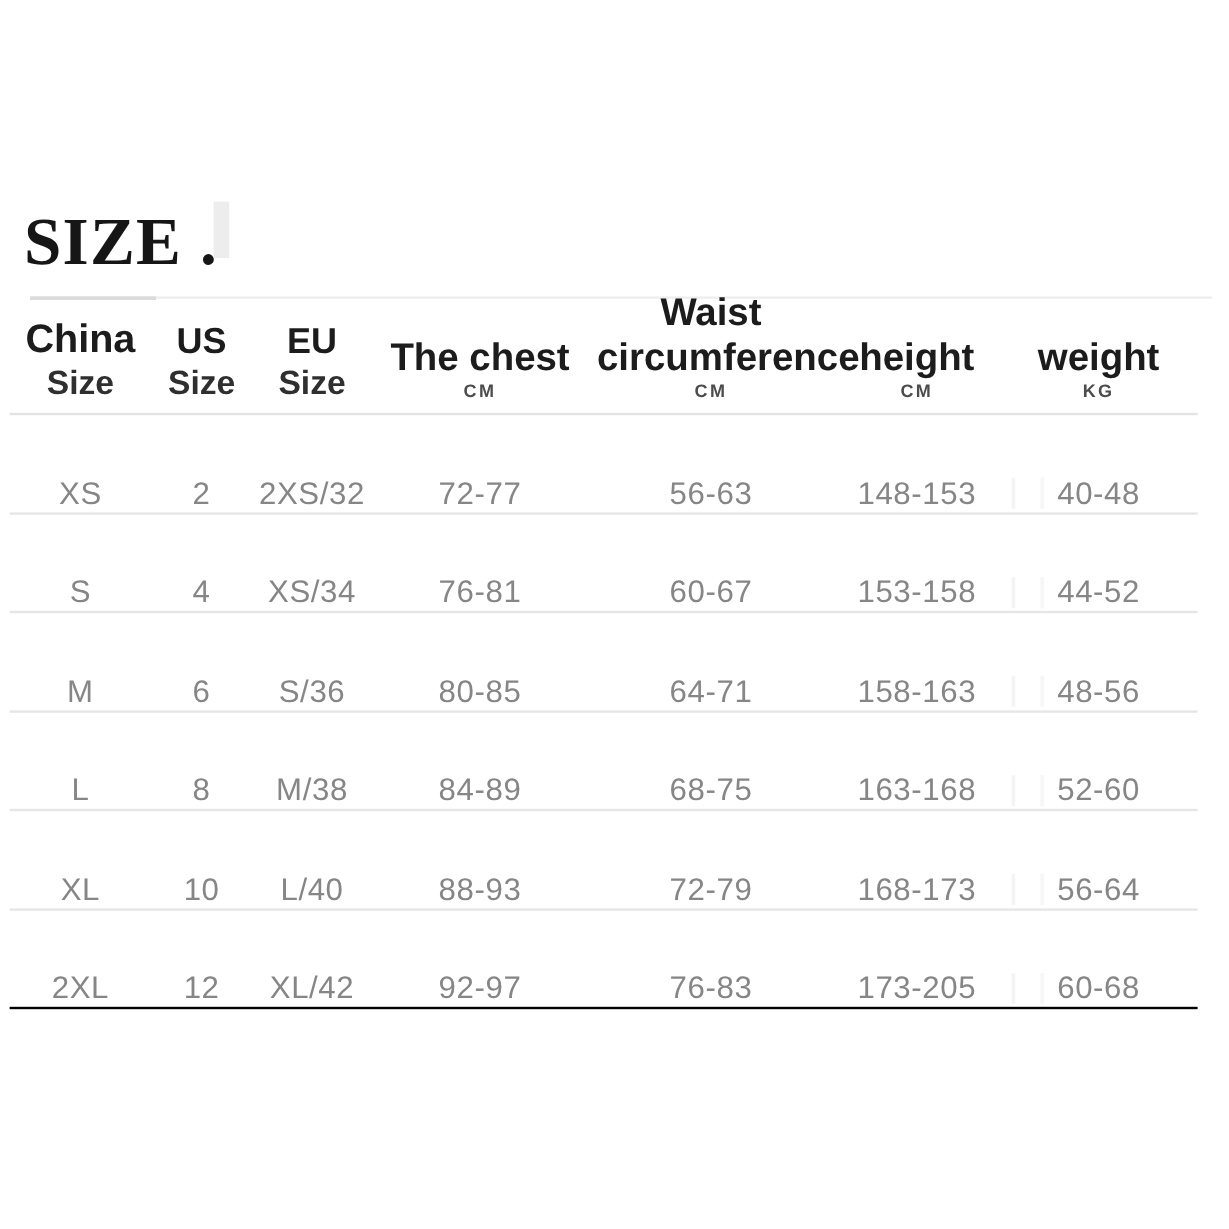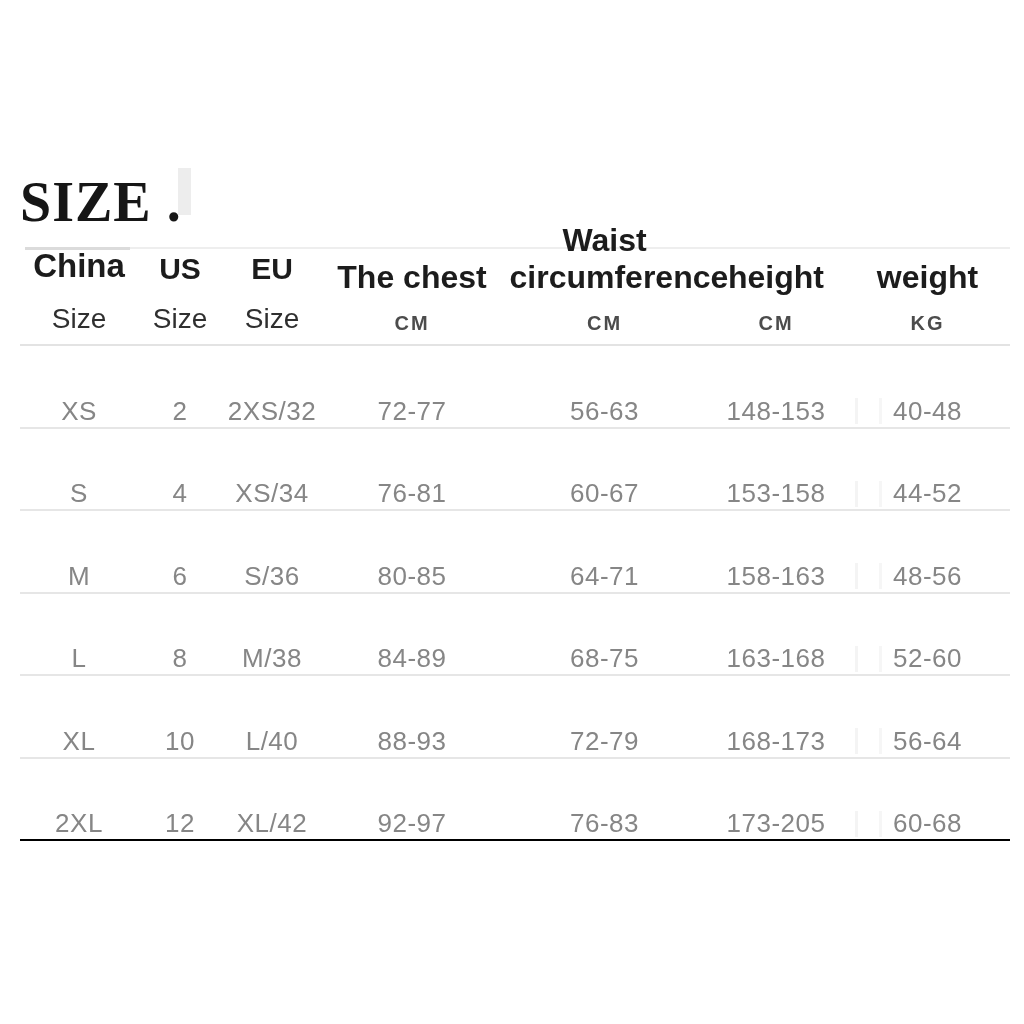--- a/index.html
+++ b/index.html
@@ -20,34 +20,34 @@
   }
   .cursor-mark {
     position:absolute; left:178px; top:168px;
     width:13px; height:47px; background:#ededed;
   }
   
   .top-rule { position:absolute; left:25px; width:985px; top:247px; height:2px; background:#eeeeee; }
   .top-rule-dark { position:absolute; left:25px; width:105px; top:247px; height:3px; background:#dbdbdb; }
 
   
-  .size-table { position:absolute; left:20px; top:250px; width:990px; }
+  .size-table { position:absolute; left:8px; top:250px; width:990px; }
   .thead {
     display:flex; align-items:stretch; height:94px;
     border-bottom:2px solid #e3e3e3;
   }
   .th {
     display:flex; flex-direction:column; justify-content:flex-end; align-items:center;
     padding-bottom:9px; box-sizing:border-box; text-align:center;
   }
   .th-name { font-weight:700; color:#1c1c1c; font-size:32px; line-height:1.18; }
   .th-name.big  { font-size:33px; line-height:1.05; }
   .th-name.caps { font-size:30px; line-height:1.05; }
-  .sub-size { font-size:28px; font-weight:400; color:#2f2f2f; margin-top:19px; }
-  .sub-unit { font-size:20px; font-weight:700; color:#4c4c4c; letter-spacing:2px; margin-top:15px;text-align:center; }
+  .sub-size { font-size:28px; font-weight:700; color:#2f2f2f; margin-top:3px; }
+  .sub-unit { font-size:15px; font-weight:700; color:#4c4c4c; letter-spacing:2px; margin-top:1px;text-align:center; }
 
   .tr {
     display:flex; align-items:flex-end; height:82.5px;
     border-bottom:2px solid #e6e6e6;
     box-sizing:border-box;
   }
   .tr:last-child { border-bottom:2px solid #000000; }
   .td {
     text-align:center; font-size:26px; color:#868686;
     letter-spacing:0.5px; box-sizing:border-box;

